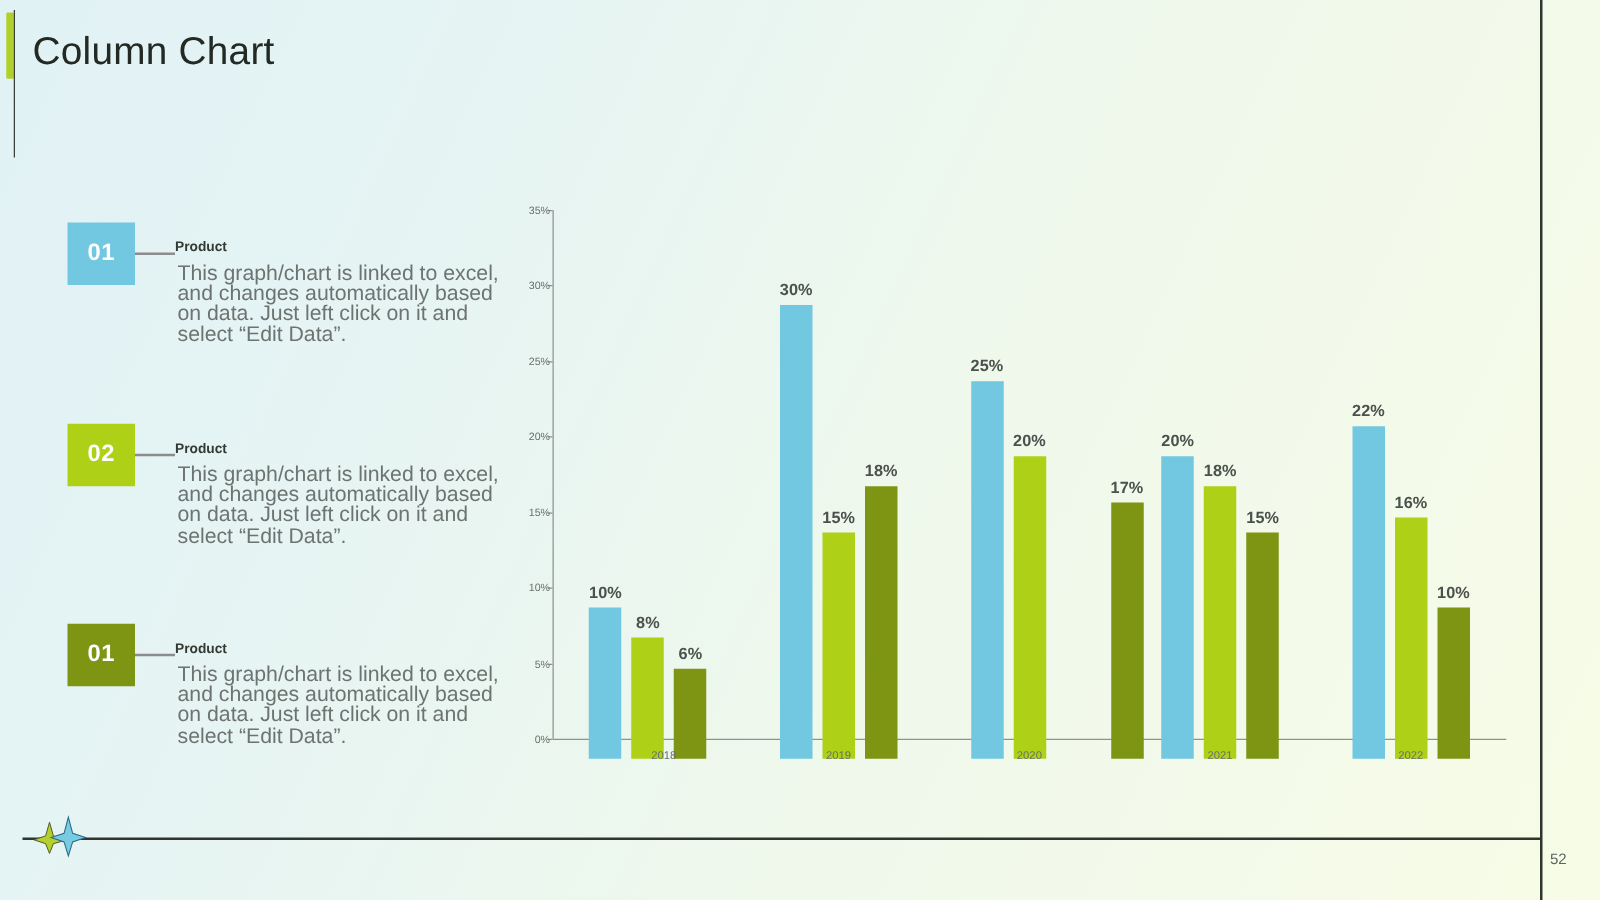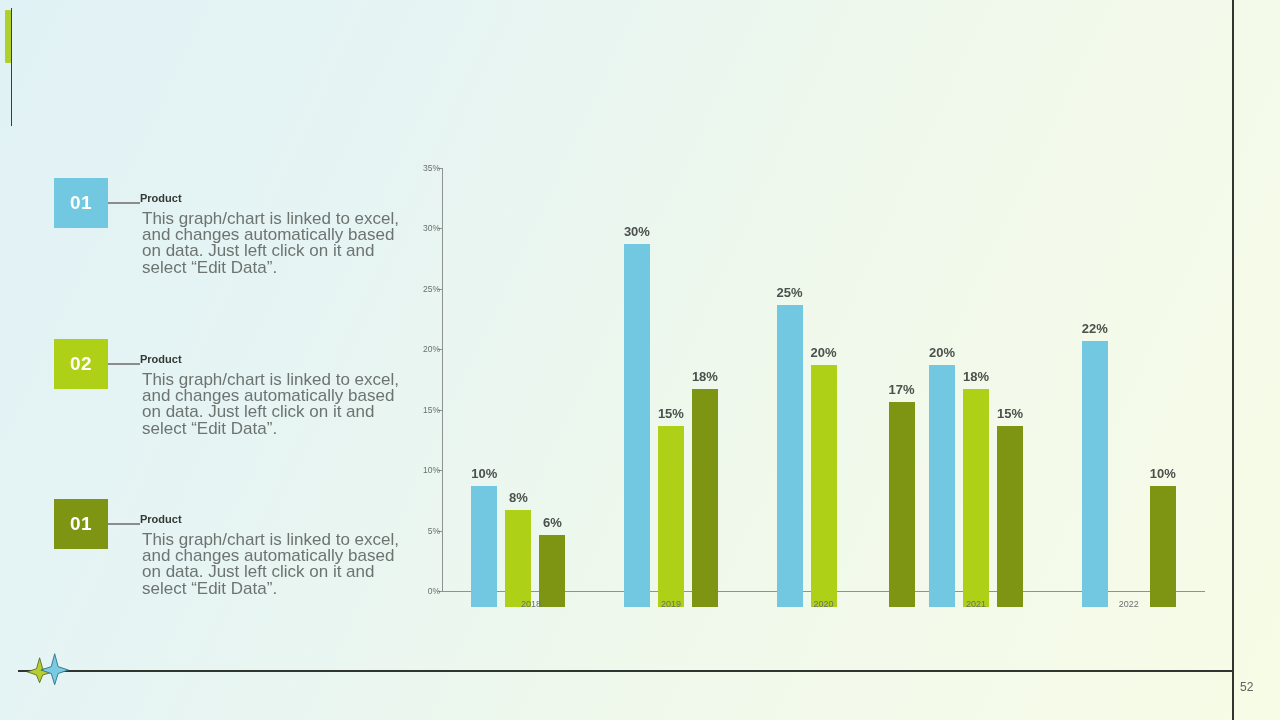--- a/index.html
+++ b/index.html
@@ -83,20 +83,21 @@
     font-size:12px;color:#5d645e;
   }
 </style>
 </head>
 <body>
 
 <div id="slide">
 
   <div id="title-accent"></div>
   <div id="title-rule"></div>
+  <div id="page-title">Column Chart</div>
 
   <div class="feature" style="top:178px">
     <div class="f-box" style="background:#72c8e0">01</div>
     <div class="f-connector"></div>
     <div class="f-title">Product</div>
     <div class="f-desc">This graph/chart is linked to excel, and changes automatically based on data. Just left click on it and select “Edit Data”.</div>
   </div>
 
   <div class="feature" style="top:339px">
     <div class="f-box" style="background:#aed017">02</div>
@@ -175,20 +176,23 @@
             <span class="bar-val">18%</span>
           </div>
           <div class="bar" style="left: 68px; height: 181.286px; background: rgb(126, 148, 19);">
             <span class="bar-val">15%</span>
           </div>
         </div>
         <div class="group" style="left: 677.7px; width: 94px;">
           <div class="bar" style="left: 0px; height: 265.886px; background: rgb(114, 200, 224); text-decoration: underline;">
             <span class="bar-val">22%</span>
           </div>
+          <div class="bar" style="left: 34px; height: 193.371px; background: rgb(174, 208, 23);">
+            <span class="bar-val">16%</span>
+          </div>
           <div class="bar" style="left: 68px; height: 120.857px; background: rgb(126, 148, 19);">
             <span class="bar-val">10%</span>
           </div>
         </div>
       </div>
     <div id="x-labels">
         <div class="x-label" style="left: 67px;">2018</div>
         <div class="x-label" style="left: 206.9px; text-align: center;">2019</div>
         <div class="x-label" style="left: 359.5px;">2020</div>
         <div class="x-label" style="left: 512.1px;">2021</div>

